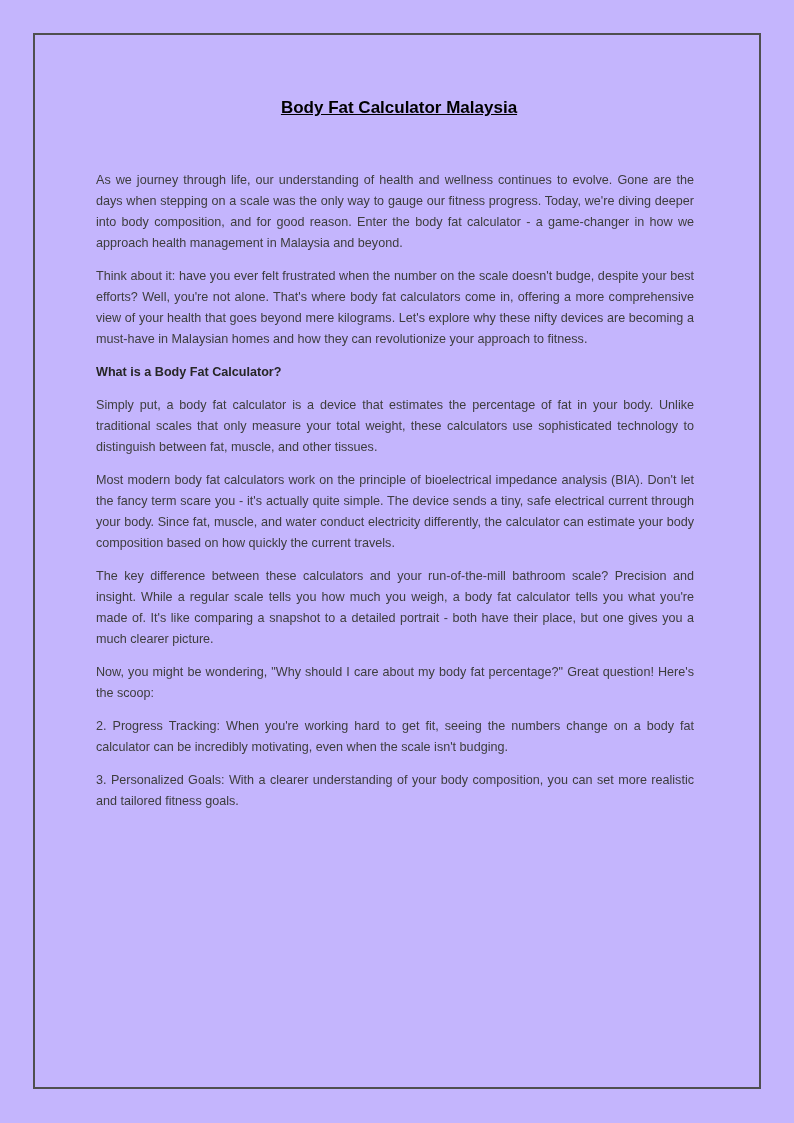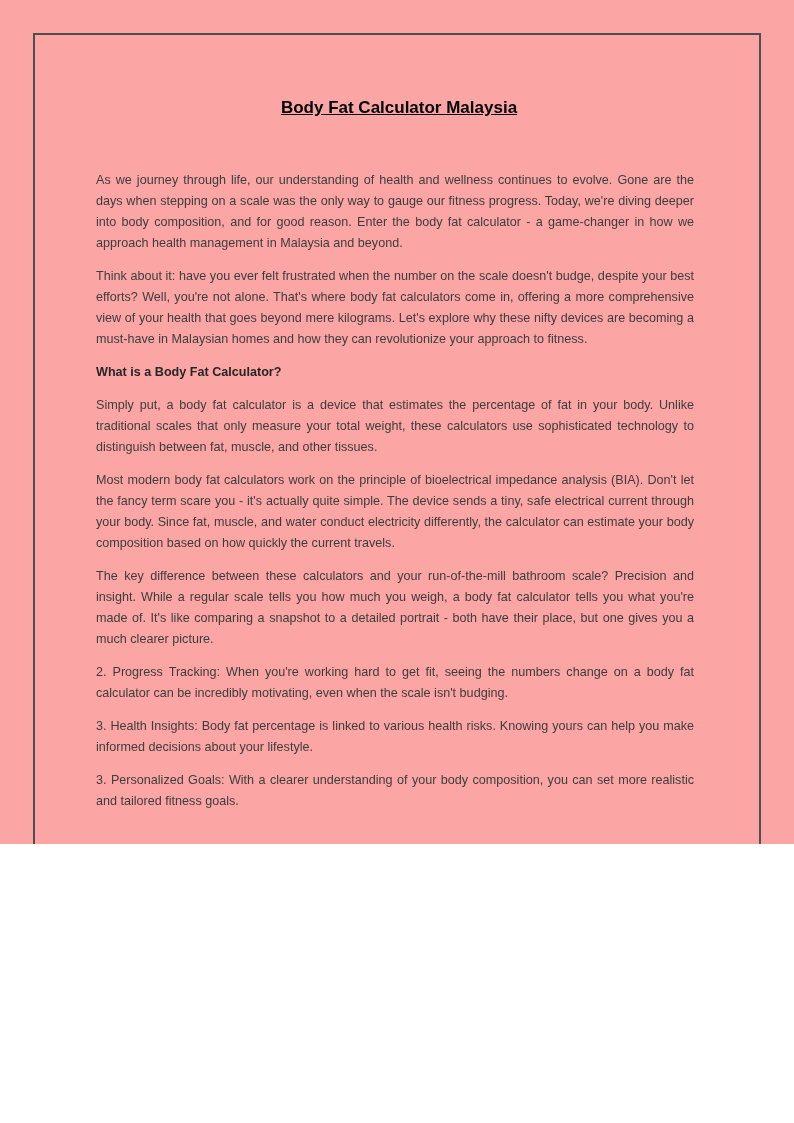--- a/index.html
+++ b/index.html
@@ -4,22 +4,22 @@
 <style>
   html, body {
     margin: 0;
     padding: 0;
     background: #ffffff;
     font-family: "Liberation Sans", sans-serif;
   }
   .sheet {
     position: relative;
     width: 794px;
-    height: 844px;
-    background: #fca5a5;
+    height: 1123px;
+    background: #c4b5fd;
     overflow: hidden;
   }
   .page-border {
     position: absolute;
     left: 33px;
     top: 33px;
     width: 728px;
     height: 1056px;
     border: 2px solid #4f4f4f;
     box-sizing: border-box;
@@ -64,17 +64,17 @@
     <h1 class="doc-title">Body Fat Calculator Malaysia</h1>
 
     <p class="para">As we journey through life, our understanding of health and wellness continues to evolve. Gone are the days when stepping on a scale was the only way to gauge our fitness progress. Today, we're diving deeper into body composition, and for good reason. Enter the body fat calculator - a game-changer in how we approach health management in Malaysia and beyond.</p>
     <p class="para">Think about it: have you ever felt frustrated when the number on the scale doesn't budge, despite your best efforts? Well, you're not alone. That's where body fat calculators come in, offering a more comprehensive view of your health that goes beyond mere kilograms. Let's explore why these nifty devices are becoming a must-have in Malaysian homes and how they can revolutionize your approach to fitness.</p>
 
     <h2 class="heading">What is a Body Fat Calculator?</h2>
     <p class="para">Simply put, a body fat calculator is a device that estimates the percentage of fat in your body. Unlike traditional scales that only measure your total weight, these calculators use sophisticated technology to distinguish between fat, muscle, and other tissues.</p>
     <p class="para">Most modern body fat calculators work on the principle of bioelectrical impedance analysis (BIA). Don't let the fancy term scare you - it's actually quite simple. The device sends a tiny, safe electrical current through your body. Since fat, muscle, and water conduct electricity differently, the calculator can estimate your body composition based on how quickly the current travels.</p>
     <p class="para">The key difference between these calculators and your run-of-the-mill bathroom scale? Precision and insight. While a regular scale tells you how much you weigh, a body fat calculator tells you what you're made of. It's like comparing a snapshot to a detailed portrait - both have their place, but one gives you a much clearer picture.</p>
 
+    <p class="para">Now, you might be wondering, "Why should I care about my body fat percentage?" Great question! Here's the scoop:</p>
     <p class="para">2. Progress Tracking: When you're working hard to get fit, seeing the numbers change on a body fat calculator can be incredibly motivating, even when the scale isn't budging.</p>
-    <p class="para">3. Health Insights: Body fat percentage is linked to various health risks. Knowing yours can help you make informed decisions about your lifestyle.</p>
     <p class="para">3. Personalized Goals: With a clearer understanding of your body composition, you can set more realistic and tailored fitness goals.</p>
   </div>
 </div>
 
 </body></html>

